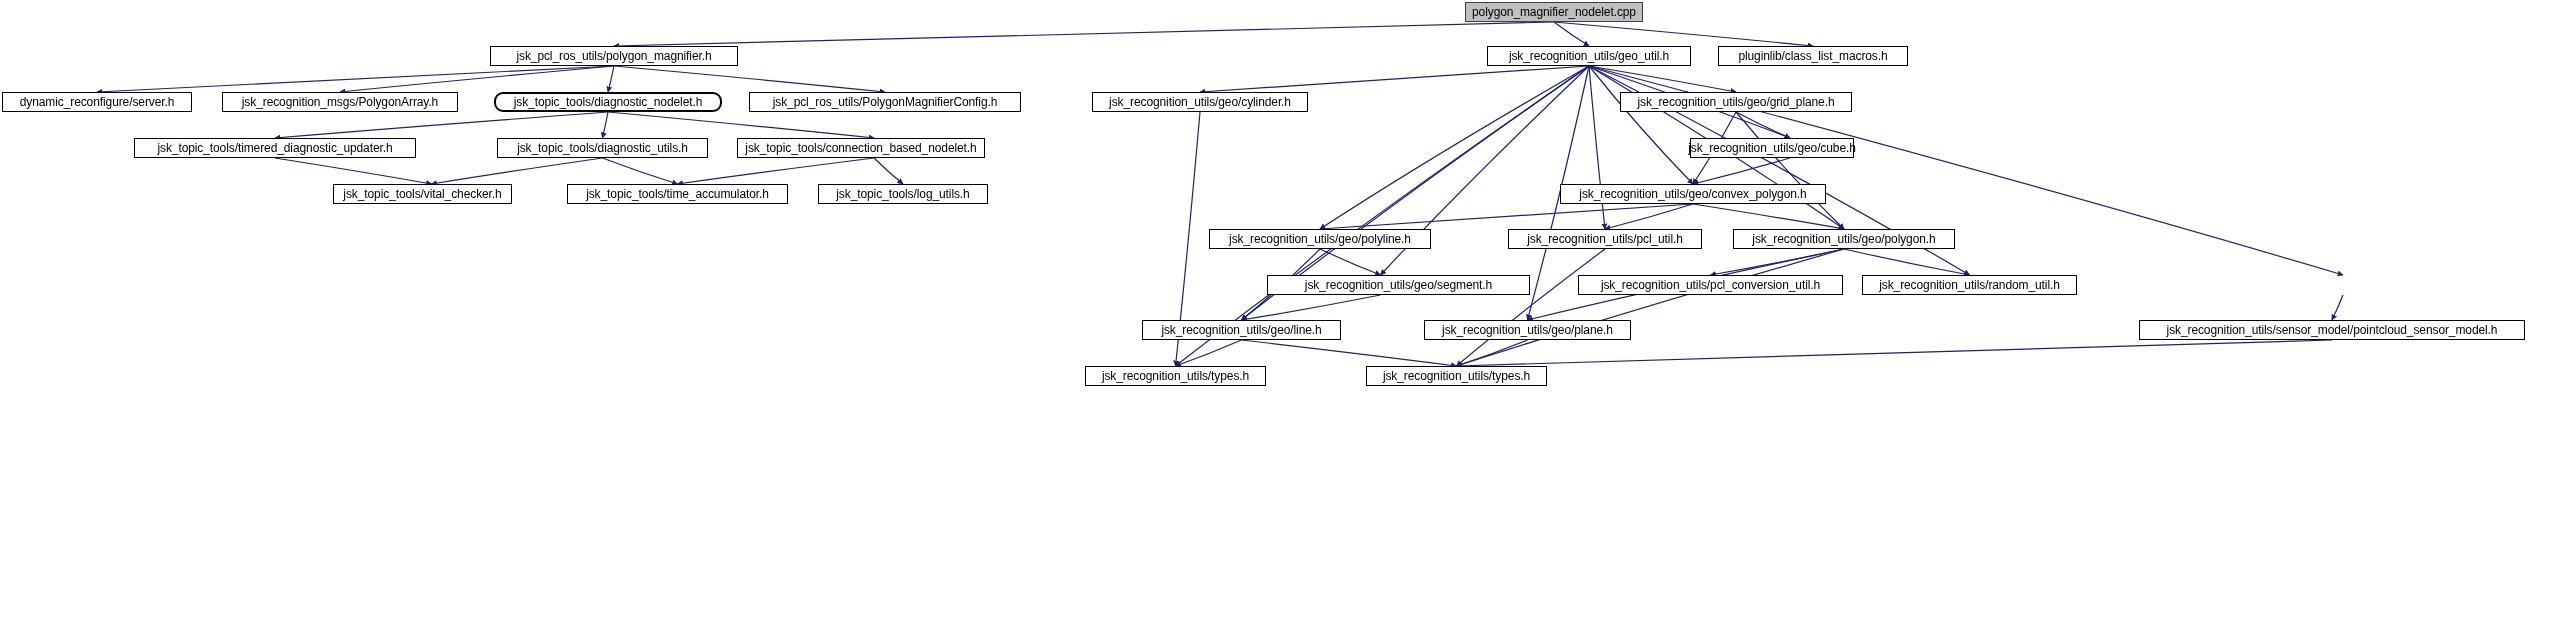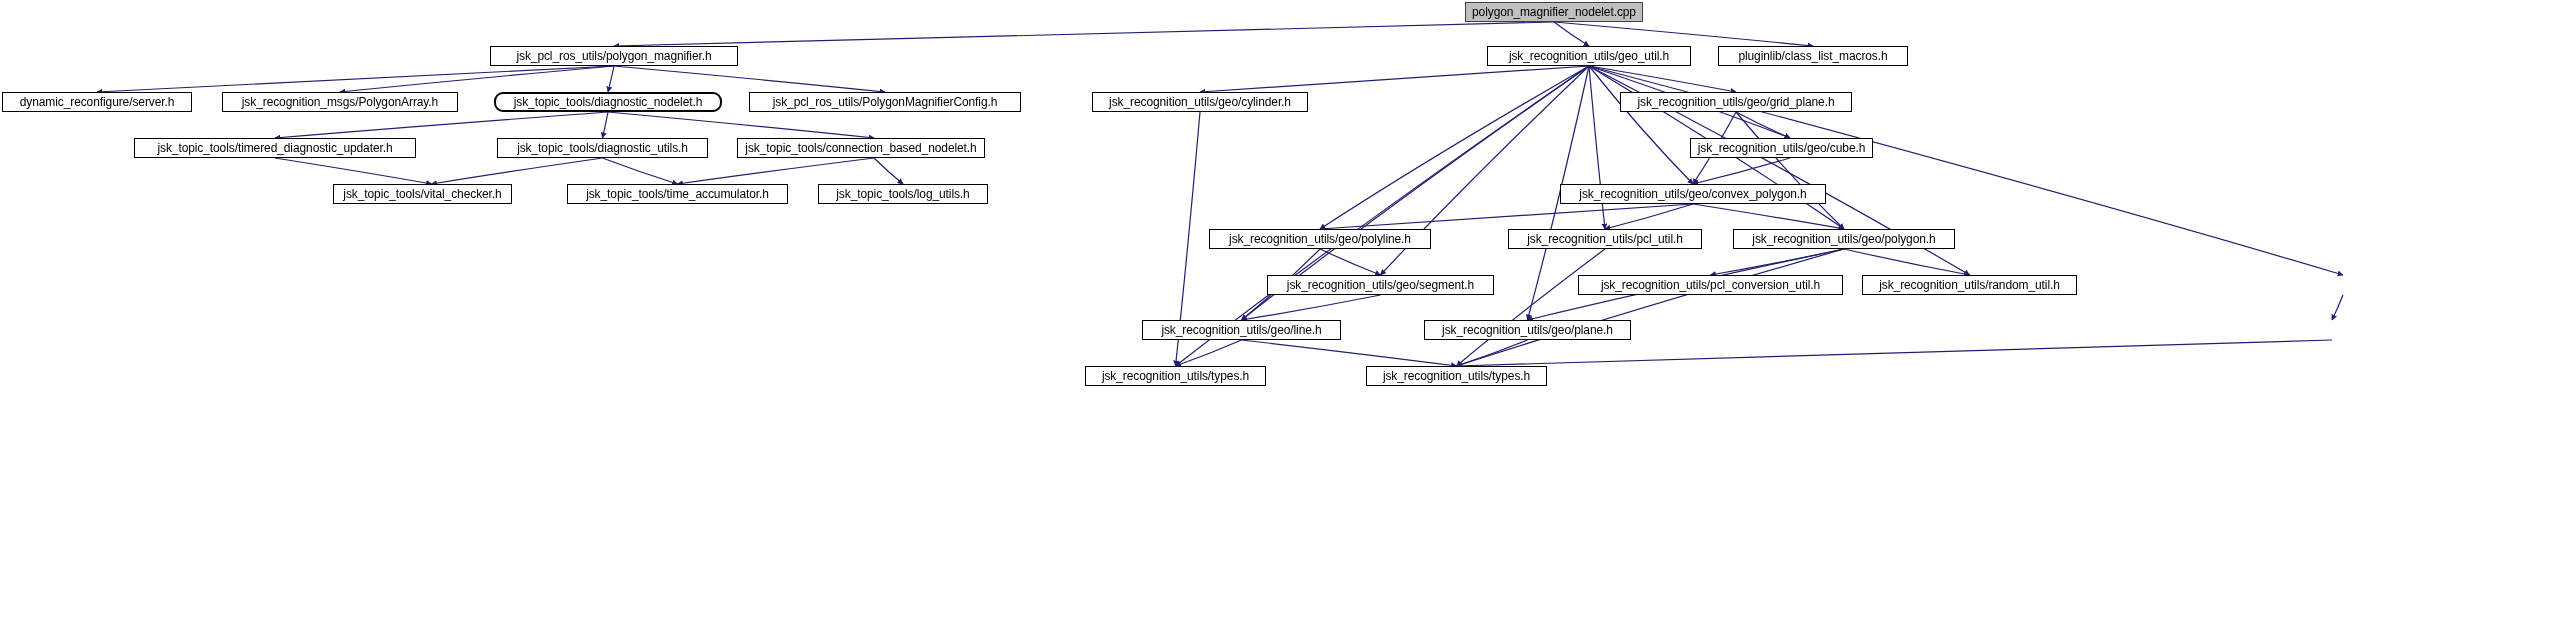--- a/index.html
+++ b/index.html
@@ -141,21 +141,21 @@
     </div>
     <div class="node" style="left: 134px; top: 138px; width: 282px;">
       <span>jsk_topic_tools/timered_diagnostic_updater.h</span>
     </div>
     <div class="node" style="left: 497px; top: 138px; width: 211px;">
       <span>jsk_topic_tools/diagnostic_utils.h</span>
     </div>
     <div class="node" style="left: 737px; top: 138px; width: 248px;">
       <span>jsk_topic_tools/connection_based_nodelet.h</span>
     </div>
-    <div class="node" style="left: 1690px; top: 138px; width: 183px;">
+    <div class="node" style="left: 1690px; top: 138px; width: 164px;">
       <span>jsk_recognition_utils/geo/cube.h</span>
     </div>
     <div class="node" style="left: 1560px; top: 184px; width: 266px;">
       <span>jsk_recognition_utils/geo/convex_polygon.h</span>
     </div>
     <div class="node" style="left: 333px; top: 184px; width: 179px;">
       <span>jsk_topic_tools/vital_checker.h</span>
     </div>
     <div class="node" style="left: 567px; top: 184px; width: 221px;">
       <span>jsk_topic_tools/time_accumulator.h</span>
@@ -165,34 +165,37 @@
     </div>
     <div class="node" style="left: 1209px; top: 229px; width: 222px;">
       <span>jsk_recognition_utils/geo/polyline.h</span>
     </div>
     <div class="node" style="left: 1508px; top: 229px; width: 194px;">
       <span>jsk_recognition_utils/pcl_util.h</span>
     </div>
     <div class="node" style="left: 1733px; top: 229px; width: 222px;">
       <span>jsk_recognition_utils/geo/polygon.h</span>
     </div>
-    <div class="node" style="left: 1267px; top: 275px; width: 227px;">
+    <div class="node" style="left: 1267px; top: 275px; width: 263px;">
       <span>jsk_recognition_utils/geo/segment.h</span>
     </div>
     <div class="node" style="left: 1578px; top: 275px; width: 265px;">
       <span>jsk_recognition_utils/pcl_conversion_util.h</span>
     </div>
     <div class="node" style="left: 1862px; top: 275px; width: 215px;">
       <span>jsk_recognition_utils/random_util.h</span>
     </div>
     <div class="node" style="left: 1142px; top: 320px; width: 199px;">
       <span>jsk_recognition_utils/geo/line.h</span>
     </div>
     <div class="node" style="left: 1424px; top: 320px; width: 207px;">
       <span>jsk_recognition_utils/geo/plane.h</span>
+    </div>
+    <div class="node" style="left: 2139px; top: 320px; width: 386px;">
+      <span>jsk_recognition_utils/sensor_model/pointcloud_sensor_model.h</span>
     </div>
     <div class="node" style="left: 1085px; top: 366px; width: 181px;">
       <span>jsk_recognition_utils/types.h</span>
     </div>
     <div class="node" style="left: 1366px; top: 366px; width: 181px;">
       <span>jsk_recognition_utils/types.h</span>
     </div>
   </div>
 
 </body></html>

